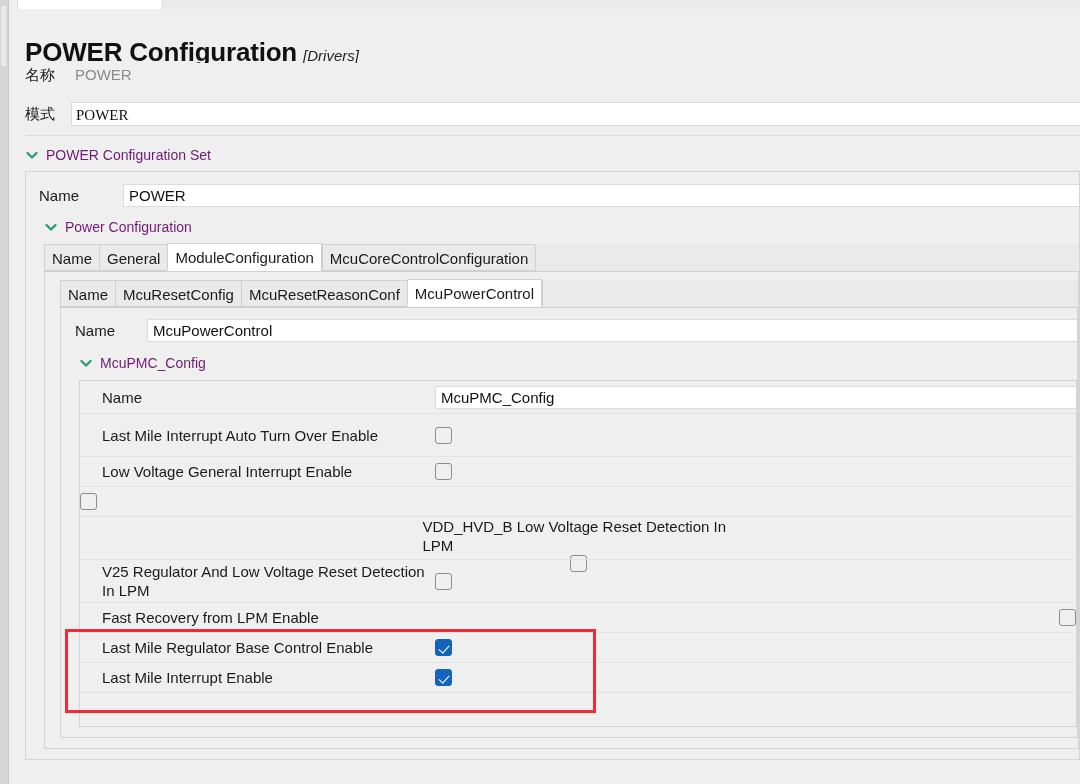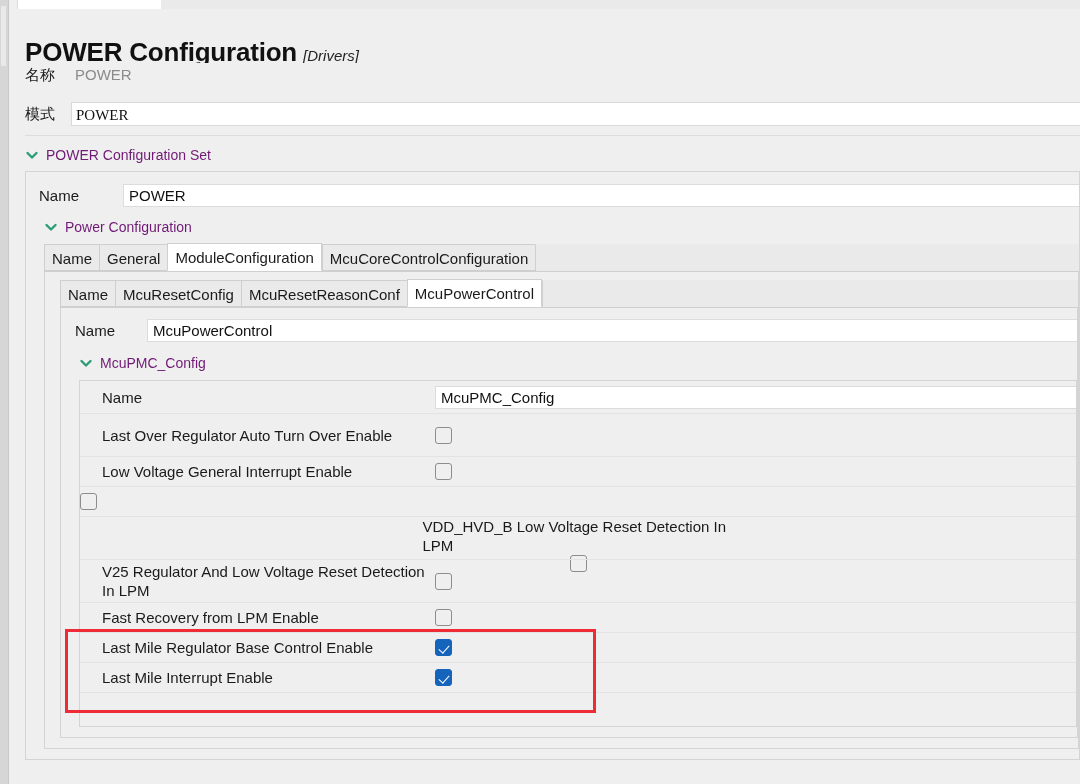--- a/index.html
+++ b/index.html
@@ -294,21 +294,21 @@
           <div class="panel" style="left:18px; top:72px; right:0; bottom:10px; background:#efefef;">
 
             <div class="proprow" style="top:0px; height:32px;">
               <span class="pr-label">Name</span>
               <span style="flex:1 1 auto; height:23px; line-height:22px; font-size:15px; color:#111; background:#ffffff; border:1px solid #dcdcdc; border-right:none; padding-left:5px; box-sizing:border-box; margin-right:0;">McuPMC_Config</span>
             </div>
             <div class="rowsep" style="top:32px;"></div>
 
             <div id="prop-rows">
                 <div class="proprow" style="top: 33px; height: 42px;">
-                  <span class="pr-label">Last Over Regulator Auto Turn Over Enable</span>
+                  <span class="pr-label">Last Mile Interrupt Auto Turn Over Enable</span>
                   <span class="cbx off"></span>
                 </div>
                 <div class="rowsep" style="top: 75px;"></div>
                 <div class="proprow" style="top: 76px; height: 29px;">
                   <span class="pr-label">Low Voltage General Interrupt Enable</span>
                   <span class="cbx off"></span>
                 </div>
                 <div class="rowsep" style="top: 105px;"></div>
                 <div class="proprow" style="top: 106px; height: 29px;">
                   <span class="cbx off"></span>
@@ -317,21 +317,21 @@
                 <div class="proprow" style="top: 136px; height: 42px; flex-direction: column;">
                   <span class="pr-label">VDD_HVD_B Low Voltage Reset Detection In LPM</span>
                   <span class="cbx off"></span>
                 </div>
                 <div class="rowsep" style="top: 178px;"></div>
                 <div class="proprow" style="top: 179px; height: 42px;">
                   <span class="pr-label">V25 Regulator And Low Voltage Reset Detection In LPM</span>
                   <span class="cbx off"></span>
                 </div>
                 <div class="rowsep" style="top: 221px;"></div>
-                <div class="proprow" style="top: 222px; height: 29px;">
+                <div class="proprow" style="top: 222px; height: 29px; justify-content: space-between;">
                   <span class="pr-label">Fast Recovery from LPM Enable</span>
                   <span class="cbx off"></span>
                 </div>
                 <div class="rowsep" style="top: 251px;"></div>
                 <div class="proprow" style="top: 252px; height: 29px;">
                   <span class="pr-label">Last Mile Regulator Base Control Enable</span>
                   <span class="cbx on"></span>
                 </div>
                 <div class="rowsep" style="top: 281px;"></div>
                 <div class="proprow" style="top: 282px; height: 29px;">

